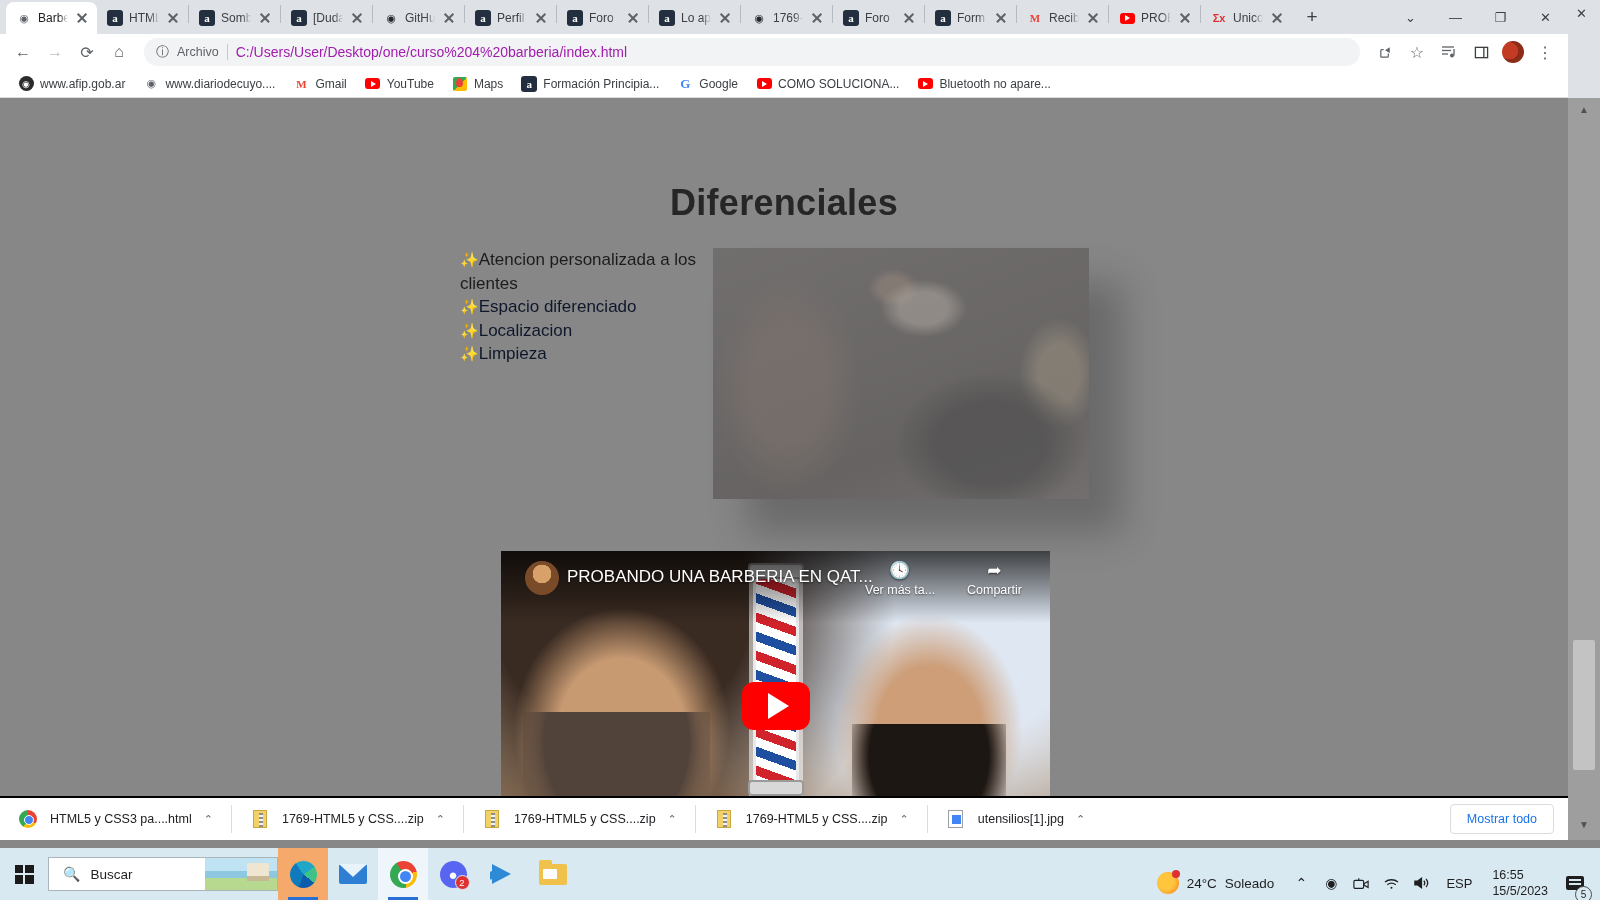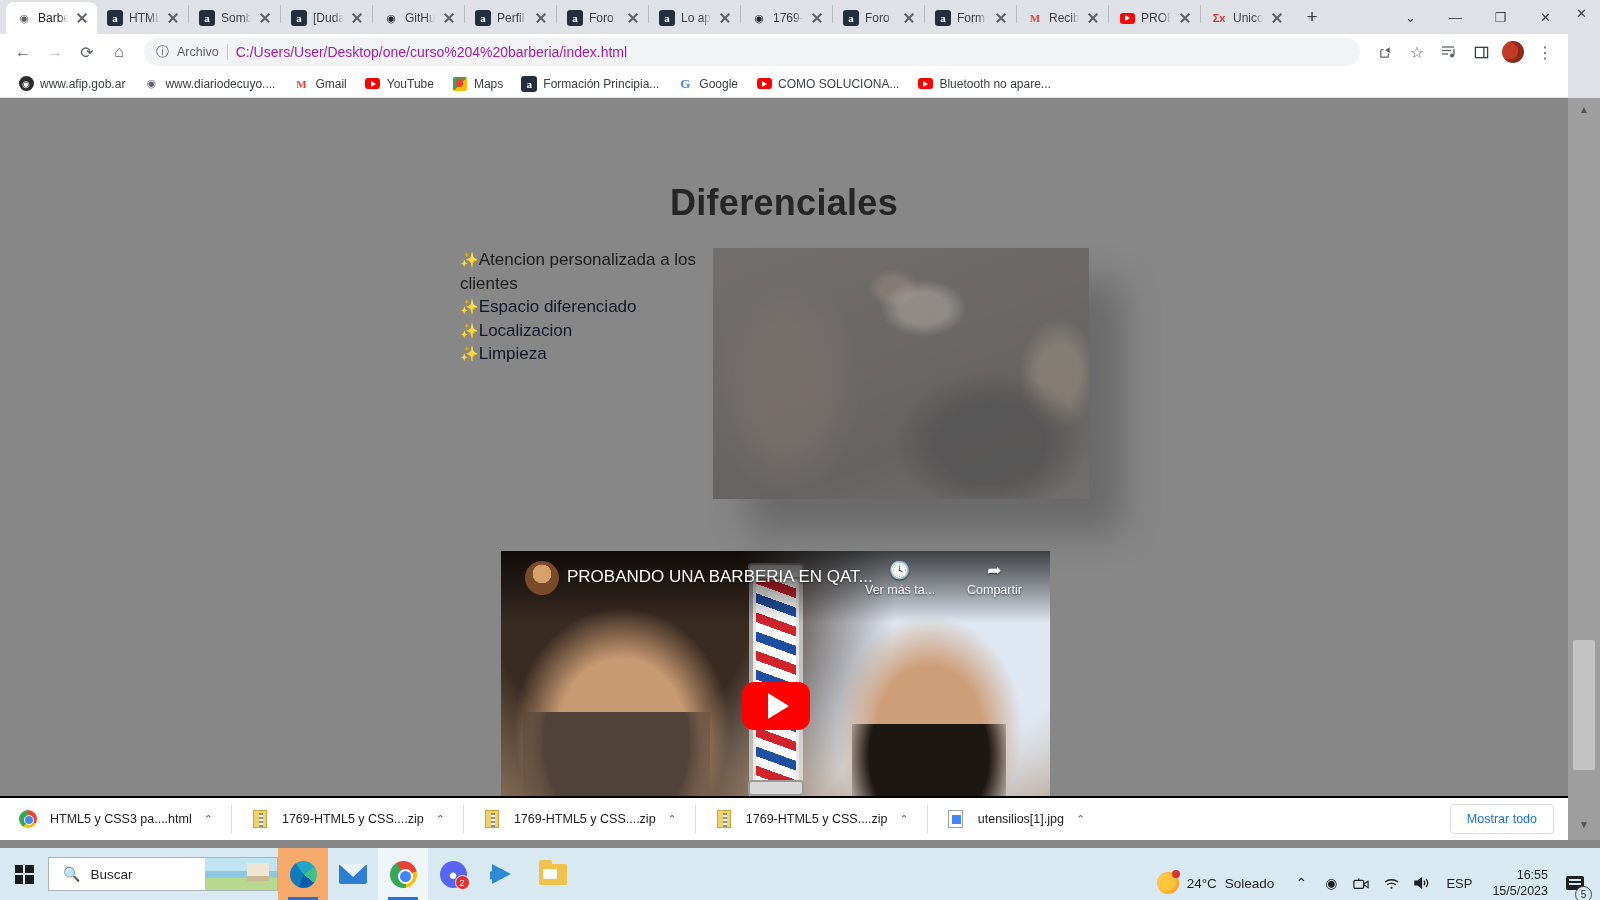--- a/index.html
+++ b/index.html
@@ -216,21 +216,21 @@
            border-radius: 1px; }
 
   .tray { margin-left: auto; display: flex; align-items: center; height: 40px; gap: 0; padding-right: 8px; margin-top: 18px; }
   .weather { display: flex; align-items: center; gap: 8px; padding: 0 12px; }
   .sun { width: 22px; height: 22px; border-radius: 50%; background: radial-gradient(circle at 40% 45%, #ffc53d 0 45%, #f97316 100%);
          position: relative; }
   .sun::after { content: ""; position: absolute; right: -1px; top: -2px; width: 8px; height: 8px; border-radius: 50%; background: #e03131; }
   .weather-txt { font-size: 13.5px; color: #1f1f1f; white-space: nowrap; }
   .tray-ico { width: 30px; height: 52px; display: flex; align-items: center; justify-content: center; font-size: 14px; color: #1f1f1f; }
   .tray-lang { font-size: 13px; color: #1f1f1f; padding: 0 10px; }
-  .clock { display: flex; flex-direction: column; align-items: flex-end; justify-content: center; padding: 0 10px;
+  .clock { display: flex; flex-direction: column; align-items: flex-start; justify-content: center; padding: 0 10px;
            font-size: 12.5px; color: #1f1f1f; line-height: 16px; }
   .notif { position: relative; width: 34px; height: 52px; display: flex; align-items: center; justify-content: center; }
   .notif-glyph { width: 18px; height: 14px; background: #1f1f1f; border-radius: 2px; position: relative; }
   .notif-glyph::after { content: ""; position: absolute; left: 3px; top: 3px; width: 12px; height: 2px; background: #d9e9f2;
            box-shadow: 0 4px 0 #d9e9f2; }
   .notif-count { position: absolute; right: 0px; bottom: 6px; width: 17px; height: 17px; border-radius: 50%;
            border: 1.2px solid #4a4a4a; color: #1f1f1f; font-size: 10px; display: flex; align-items: center; justify-content: center;
            background: #d9e9f2; }
 </style>
 </head>

